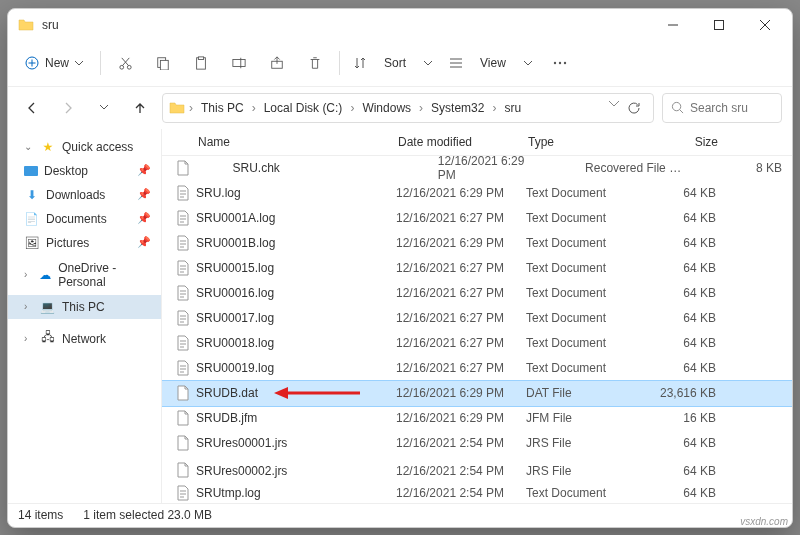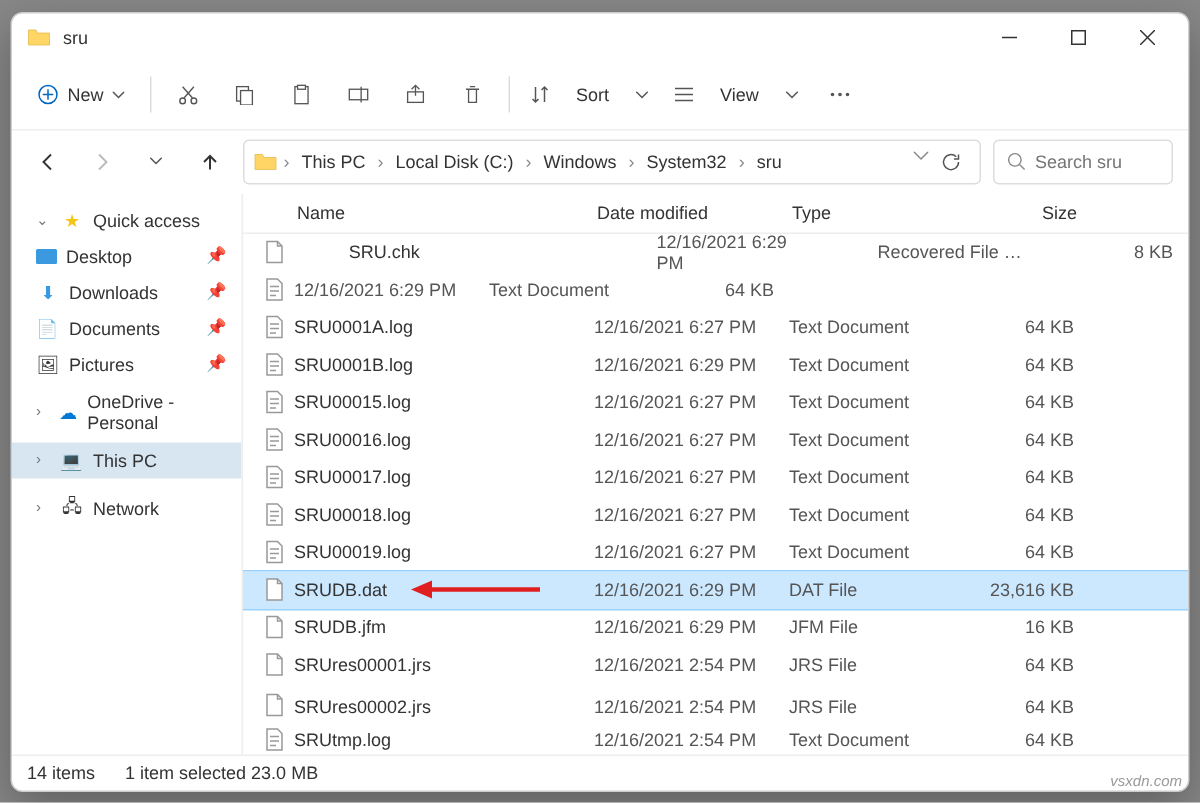--- a/index.html
+++ b/index.html
@@ -280,20 +280,21 @@
           </div>
           <div class="row" style="position: relative;">
             <span class="ico">
               <svg width="14" height="16" viewBox="0 0 14 16">
                 <path d="M2 1h7l3 3v11H2z" fill="#fff" stroke="#999"></path>
                 <line x1="4" y1="6" x2="10" y2="6" stroke="#999"></line>
                 <line x1="4" y1="9" x2="10" y2="9" stroke="#999"></line>
                 <line x1="4" y1="12" x2="8" y2="12" stroke="#999"></line>
               </svg>
             </span>
+            <span class="nm">SRU.log</span>
             <span class="dt">12/16/2021 6:29 PM</span>
             <span class="tp">Text Document</span>
             <span class="sz">64 KB</span>
           </div>
           <div class="row" style="position: relative;">
             <span class="ico">
               <svg width="14" height="16" viewBox="0 0 14 16">
                 <path d="M2 1h7l3 3v11H2z" fill="#fff" stroke="#999"></path>
                 <line x1="4" y1="6" x2="10" y2="6" stroke="#999"></line>
                 <line x1="4" y1="9" x2="10" y2="9" stroke="#999"></line>

